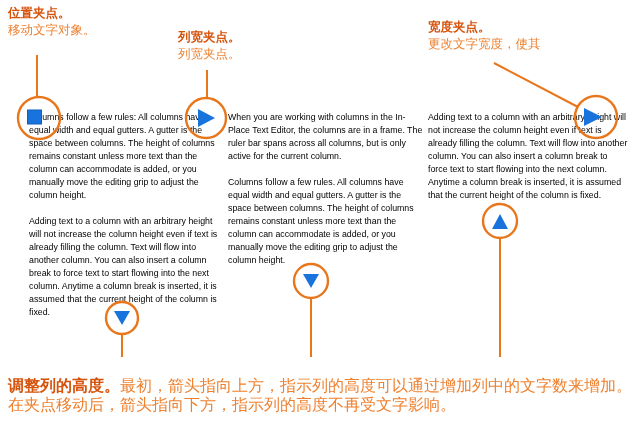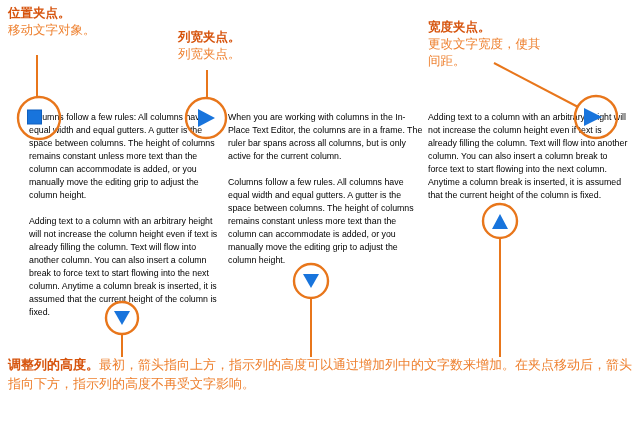--- a/index.html
+++ b/index.html
@@ -14,21 +14,21 @@
   #callout-0 { left:8px; top:5px; }
   #callout-1 { left:178px; top:19px;margin-top:10px; }
   #callout-2 { left:428px; top:19px; }
 
   .textcol { position:absolute; top:111px; width:197px; font-size:8.8px; line-height:13px; color:var(--text,#000); }
   .textcol p { margin:0 0 13px 0; }
   #col-0 { left:29px; }
   #col-1 { left:228px; }
   #col-2 { left:428px; width:201px; }
 
-  .caption { position:absolute; left:8px; top:355px; width:626px; font-size:13px; line-height:19px; color:var(--orange_text); }
+  .caption { position:absolute; left:8px; top:376px; width:626px; font-size:16px; line-height:19px; color:var(--orange_text); }
   .caption .heading { color:var(--orange_dark); font-weight:bold; }
 
   svg.overlay { position:absolute; left:0; top:0; z-index:5; pointer-events:none; }
   .ring   { fill:none; stroke:var(--orange); stroke-width:2.4; }
   .leader { stroke:var(--orange); stroke-width:2; fill:none; }
   .grip-tri { fill:var(--blue); stroke:none; }
   .grip-sq  { fill:var(--blue); stroke:var(--blue_dark); stroke-width:1; }
 </style>
 </head>
 <body>
@@ -39,21 +39,20 @@
 </div>
 
 <div class="callout" id="callout-1">
   <div class="title">列宽夹点。</div>
   <div>列宽夹点。</div>
 </div>
 
 <div class="callout" id="callout-2">
   <div class="title">宽度夹点。</div>
   <div>更改文字宽度，使其</div>
-  <div>间距。</div>
 </div>
 
 <div class="textcol" id="col-0">
   <p>Columns follow a few rules: All columns have equal width and equal gutters. A gutter is the space between columns. The height of columns remains constant unless more text than the column can accommodate is added, or you manually move the editing grip to adjust the column height.</p>
   <p>Adding text to a column with an arbitrary height will not increase the column height even if text is already filling the column. Text will flow into another column. You can also insert a column break to force text to start flowing into the next column. Anytime a column break is inserted, it is assumed that the current height of the column is fixed.</p>
 </div>
 
 <div class="textcol" id="col-1">
   <p>When you are working with columns in the In-Place Text Editor, the columns are in a frame. The ruler bar spans across all columns, but is only active for the current column.</p>
   <p>Columns follow a few rules. All columns have equal width and equal gutters. A gutter is the space between columns. The height of columns remains constant unless more text than the column can accommodate is added, or you manually move the editing grip to adjust the column height.</p>

